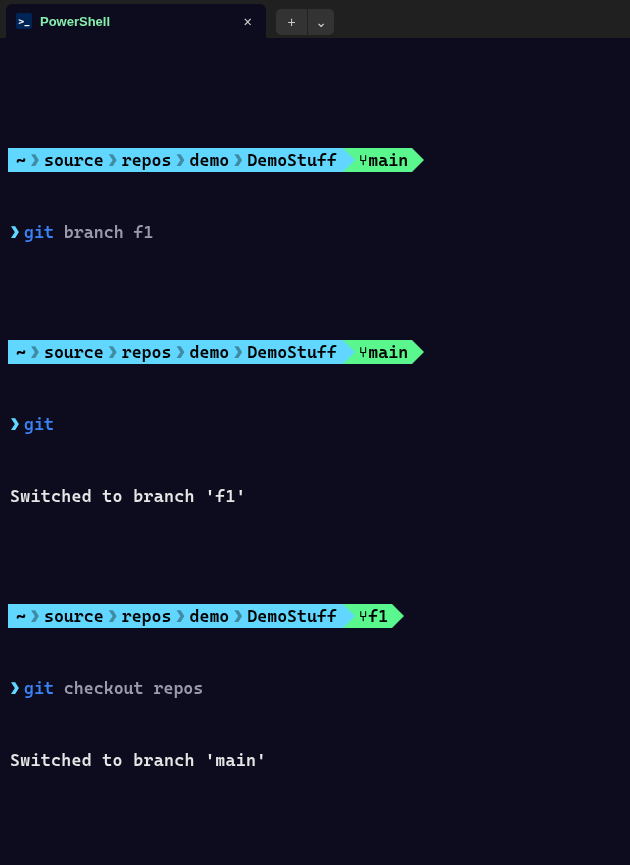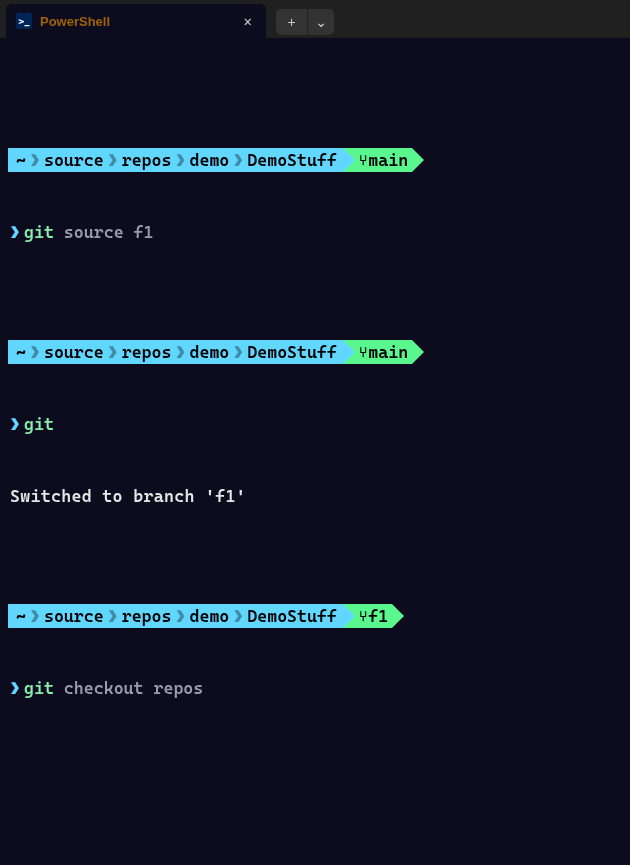--- a/index.html
+++ b/index.html
@@ -1,34 +1,34 @@
 <!DOCTYPE html>
 <html><head>
 <meta charset="utf-8">
 <style>
   * { margin: 0; padding: 0; box-sizing: border-box; }
   html, body { width: 630px; height: 865px; background: #000; font-family: 'Cascadia Mono', 'Consolas', monospace; overflow: hidden; }
   .window { width: 630px; height: 865px; background: #0c0c1e; display: flex; flex-direction: column; }
   .titlebar { height: 38px; background: #202020; display: flex; align-items: stretch; padding: 0; }
   .tab { display: flex; align-items: center; background: #0c0c1e; padding: 0 8px 0 10px; min-width: 260px; border-top-left-radius: 6px; border-top-right-radius: 6px; margin-top: 4px; margin-left: 6px; }
   .tab-icon { width: 16px; height: 16px; background: #012456; display: flex; align-items: center; justify-content: center; color: #fff; font-size: 10px; font-weight: bold; border-radius: 2px; margin-right: 8px; }
-  .tab-title { color: #a16207; font-family: 'Segoe UI', sans-serif; font-size: 13px; font-weight: 600; flex: 1; }
+  .tab-title { color: #86efac; font-family: 'Segoe UI', sans-serif; font-size: 13px; font-weight: 600; flex: 1; }
   .tab-close { color: #ccc; font-size: 14px; padding: 2px 6px; cursor: pointer; margin-left: auto; }
   .tab-controls { display: flex; align-items: center; margin-left: 10px; margin-top: 6px; }
   .btn-new, .btn-drop { background: #333; color: #ccc; border: none; padding: 4px 8px; font-size: 14px; cursor: pointer; height: 26px; display: flex; align-items: center; justify-content: center; }
   .btn-new { border-top-left-radius: 5px; border-bottom-left-radius: 5px; border-right: 1px solid #222; width: 32px; }
   .btn-drop { border-top-right-radius: 5px; border-bottom-right-radius: 5px; width: 26px; }
   .terminal { flex: 1; background: #0c0c1e; padding: 14px 0 0 8px; font-size: 17px; line-height: 24px; font-weight: 600; white-space: pre; overflow: hidden; }
   .line { display: flex; align-items: center; height: 24px; }
   .seg { display: inline-flex; align-items: center; height: 24px; padding: 0 4px 0 6px; position: relative; }
   .seg-txt { padding: 0 2px; }
   .arrow-r { width: 0; height: 0; border-top: 12px solid transparent; border-bottom: 12px solid transparent; display: inline-block; }
   .bg-blue { background: #61d6ff; color: #000; }
   .bg-green { background: #5af78e; color: #000; }
-  .fg-yellow { color: #86efac; }
+  .fg-yellow { color: #3b82f6; }
   .fg-gray { color: #9a9aac; }
   .sep-in { color: rgba(0,0,0,0.35); padding: 0 2px; font-weight: 900; }
   .prompt-caret { color: #61d6ff; font-weight: 900; padding-right: 4px; padding-left: 2px; }
   .branch-icon { font-size: 14px; padding-right: 1px; }
   .output { color: #e6e6e6; padding-left: 2px; letter-spacing: 0.3px; }
 </style>
 </head>
 <body>
 
 <div class="window">
@@ -43,34 +43,35 @@
       <button class="btn-drop">⌄</button>
     </div>
   </div>
 
   <div class="terminal">
 
     
     <div class="line">
       <span class="seg bg-blue"><span class="seg-txt">~</span><span class="sep-in">❯</span><span class="seg-txt">source</span><span class="sep-in">❯</span><span class="seg-txt">repos</span><span class="sep-in">❯</span><span class="seg-txt">demo</span><span class="sep-in">❯</span><span class="seg-txt">DemoStuff</span></span><span class="arrow-r" style="border-left:12px solid #61d6ff; margin-right:-12px; z-index:1;"></span><span class="seg bg-green" style="padding-left:16px;"><span class="branch-icon">⑂</span><span>main</span></span><span class="arrow-r" style="border-left:12px solid #5af78e;"></span>
     </div>
-    <div class="line"><span class="prompt-caret">❯</span><span class="fg-yellow">git</span><span> </span><span class="fg-gray">source f1</span></div>
+    <div class="line"><span class="prompt-caret">❯</span><span class="fg-yellow">git</span><span> </span><span class="fg-gray">branch f1</span></div>
 
     
     <div class="line">
       <span class="seg bg-blue"><span class="seg-txt">~</span><span class="sep-in">❯</span><span class="seg-txt">source</span><span class="sep-in">❯</span><span class="seg-txt">repos</span><span class="sep-in">❯</span><span class="seg-txt">demo</span><span class="sep-in">❯</span><span class="seg-txt">DemoStuff</span></span><span class="arrow-r" style="border-left:12px solid #61d6ff; margin-right:-12px; z-index:1;"></span><span class="seg bg-green" style="padding-left:16px;"><span class="branch-icon">⑂</span><span>main</span></span><span class="arrow-r" style="border-left:12px solid #5af78e;"></span>
     </div>
     <div class="line"><span class="prompt-caret">❯</span><span class="fg-yellow">git</span><span> </span></div>
     <div class="line output">Switched to branch 'f1'</div>
 
     
     <div class="line">
       <span class="seg bg-blue"><span class="seg-txt">~</span><span class="sep-in">❯</span><span class="seg-txt">source</span><span class="sep-in">❯</span><span class="seg-txt">repos</span><span class="sep-in">❯</span><span class="seg-txt">demo</span><span class="sep-in">❯</span><span class="seg-txt">DemoStuff</span></span><span class="arrow-r" style="border-left:12px solid #61d6ff; margin-right:-12px; z-index:1;"></span><span class="seg bg-green" style="padding-left:16px;"><span class="branch-icon">⑂</span><span>f1</span></span><span class="arrow-r" style="border-left:12px solid #5af78e;"></span>
     </div>
     <div class="line"><span class="prompt-caret">❯</span><span class="fg-yellow">git</span><span> </span><span class="fg-gray">checkout repos</span></div>
+    <div class="line output">Switched to branch 'main'</div>
 
     
     
     
 
     
     
     
     
 

